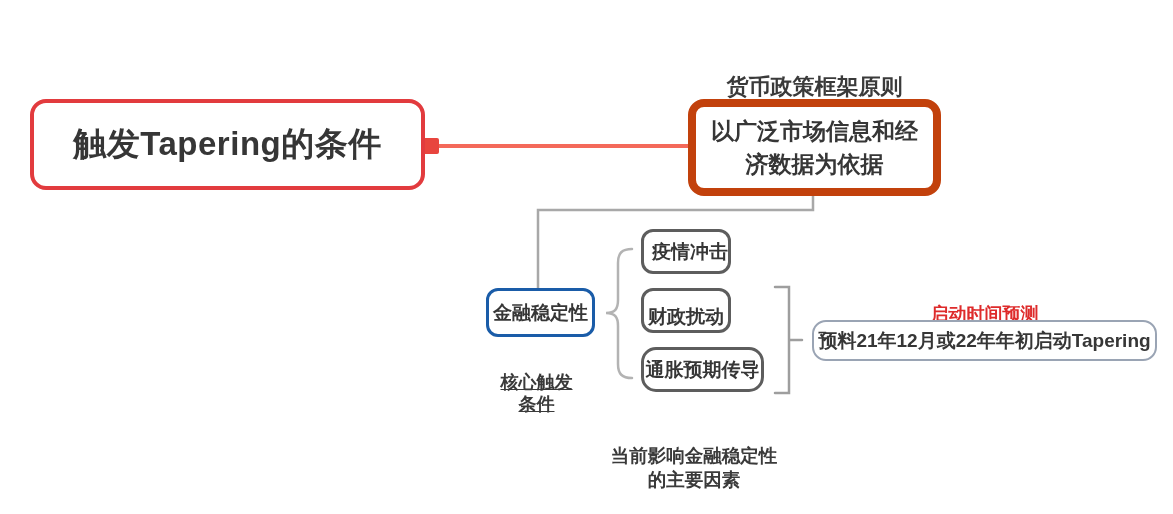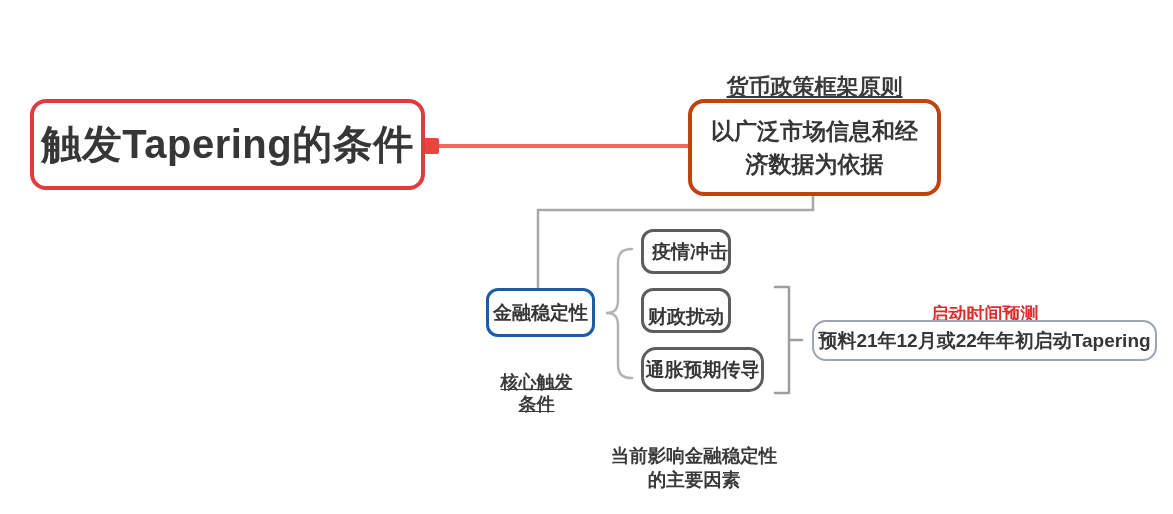--- a/index.html
+++ b/index.html
@@ -31,26 +31,26 @@
     justify-content: center;
     text-align: center;
     color: #363636;
     font-weight: bold;
     white-space: pre-line;
   }
   .root-node {
     left: 30px; top: 99px; width: 395px; height: 91px;
     border: 4px solid #e23b3e;
     border-radius: 16px;
-    font-size: 40px;
+    font-size: 33px;
     letter-spacing: 0.5px;
   }
   .principle-node {
     left: 688px; top: 99px; width: 253px; height: 97px;
-    border: 4px solid #c2410c;
+    border: 8px solid #c2410c;
     border-radius: 16px;
     font-size: 23px;
     line-height: 33px;
   }
   .stability-node {
     left: 486px; top: 288px; width: 109px; height: 49px;
     border: 3.5px solid #1a5ca8;
     border-radius: 12px;
     font-size: 19px;
   }
@@ -72,21 +72,20 @@
   .float-label {
     position: absolute;
     text-align: center;
     font-weight: bold;
     color: #3a3a3a;
     white-space: pre-line;
   }
   .principle-title {
     left: 688px; top: 46px; width: 253px;
     font-size: 22px;
-    text-decoration: underline;
   }
   .summary-title {
     left: 812px; top: 281px; width: 345px;
     font-size: 18px;
     color: #de2b2b;
   }
   .stability-caption {
     left: 464px; top: 349px; width: 145px;
     font-size: 18px;
     line-height: 22px;

